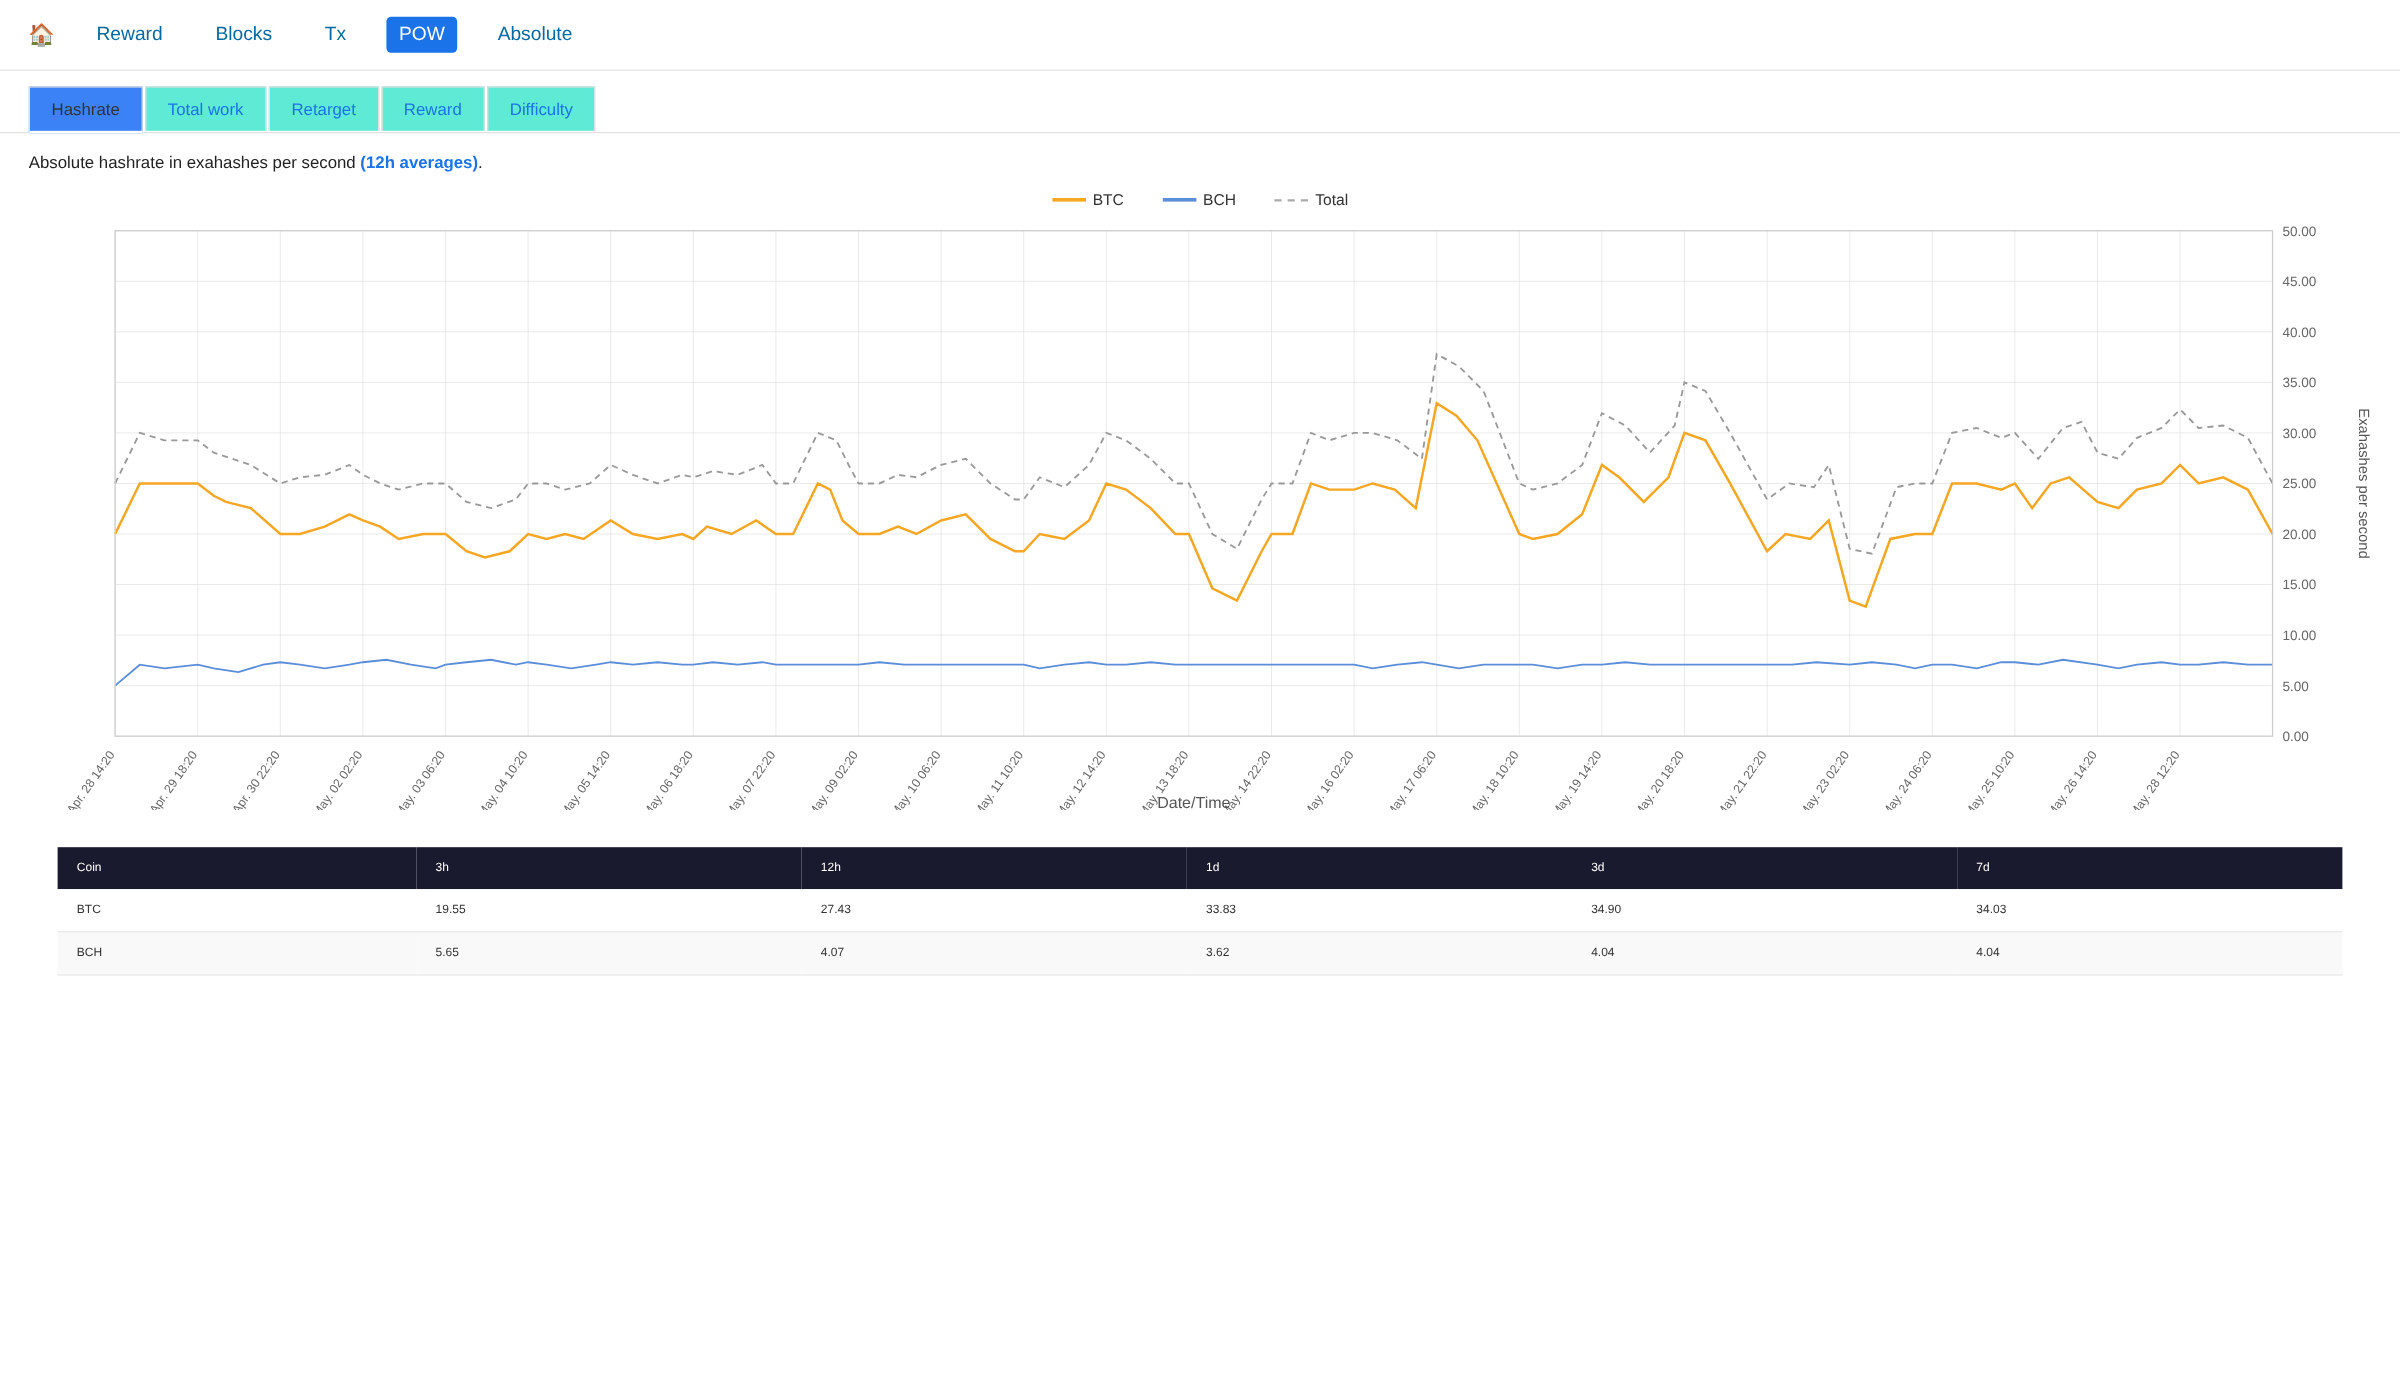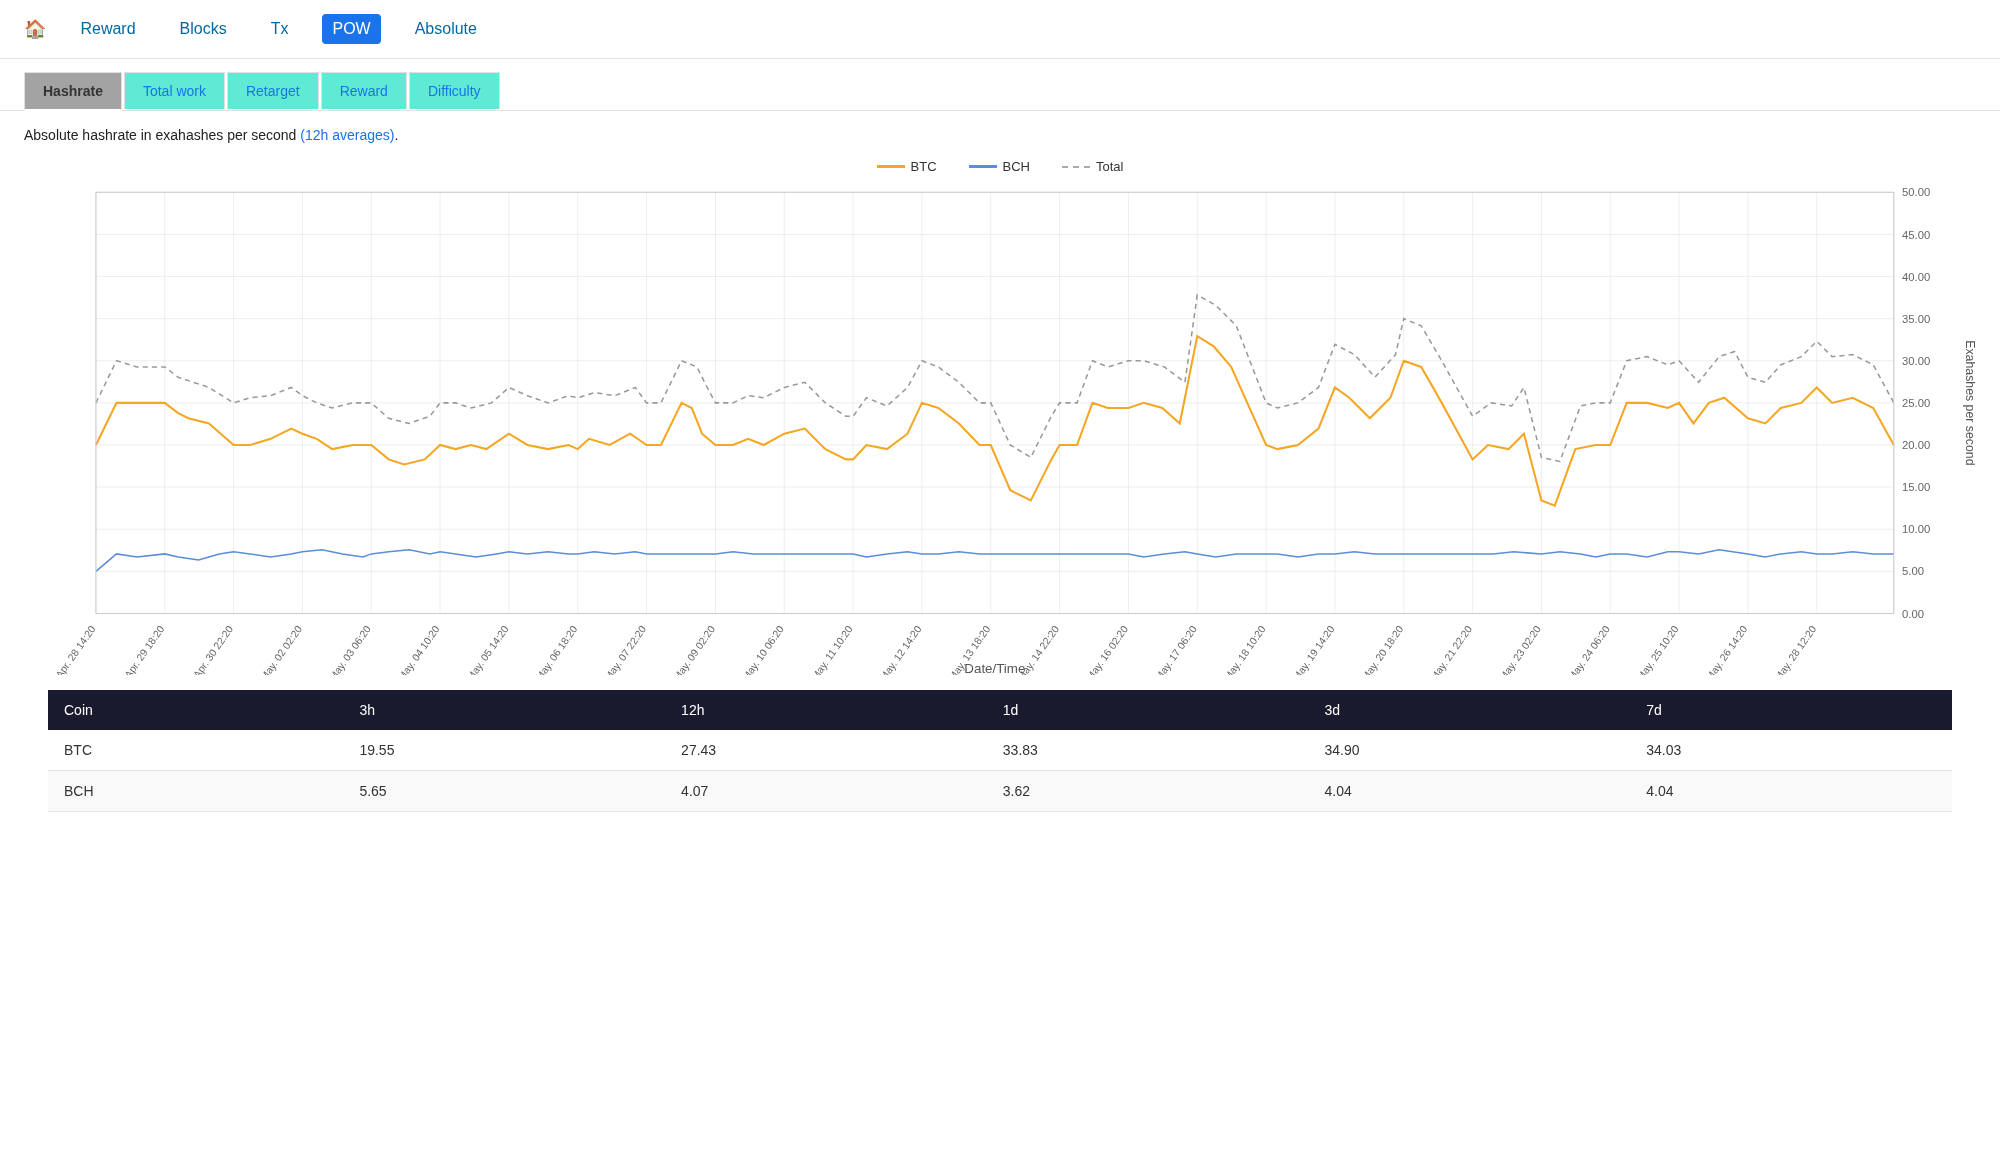--- a/index.html
+++ b/index.html
@@ -45,34 +45,34 @@
       cursor: pointer;
       font-size: 14px;
       color: #1a73e8;
       border: 1px solid #e0e0e0;
       border-bottom: none;
       background: #5eead4;
       margin-right: 2px;
     }
     .tab.active {
       color: #333;
-      font-weight: bold;
+      font-weight: normal;
       border-bottom: 2px solid #fff;
-      background: #a3a3a3;
+      background: #3b82f6;
       position: relative;
       bottom: -1px;
     }
 
     
     .description {
       padding: 16px 24px 8px;
       font-size: 14px;
       color: #222;
     }
-    .description a { color: #1a73e8; text-decoration: none; }
+    .description a { color: #1a73e8; text-decoration: none; font-weight: bold; }
 
     
     .chart-container {
       padding: 8px 24px 0;
       position: relative;
     }
 
     
     .legend {
       display: flex;
@@ -94,23 +94,23 @@
 
     
     .chart-svg-wrapper {
       position: relative;
       width: 100%;
     }
 
     
     .data-table {
       width: calc(100% - 48px);
-      margin: 12px 24px 0;
+      margin: 28px 24px 0;
       border-collapse: collapse;
-      font-size: 14px;
+      font-size: 10px;
     }
     .data-table thead tr {
       background: #1a1a2e;
       color: #fff;
     }
     .data-table th {
       padding: 12px 16px;
       text-align: left;
       font-weight: normal;
     }

